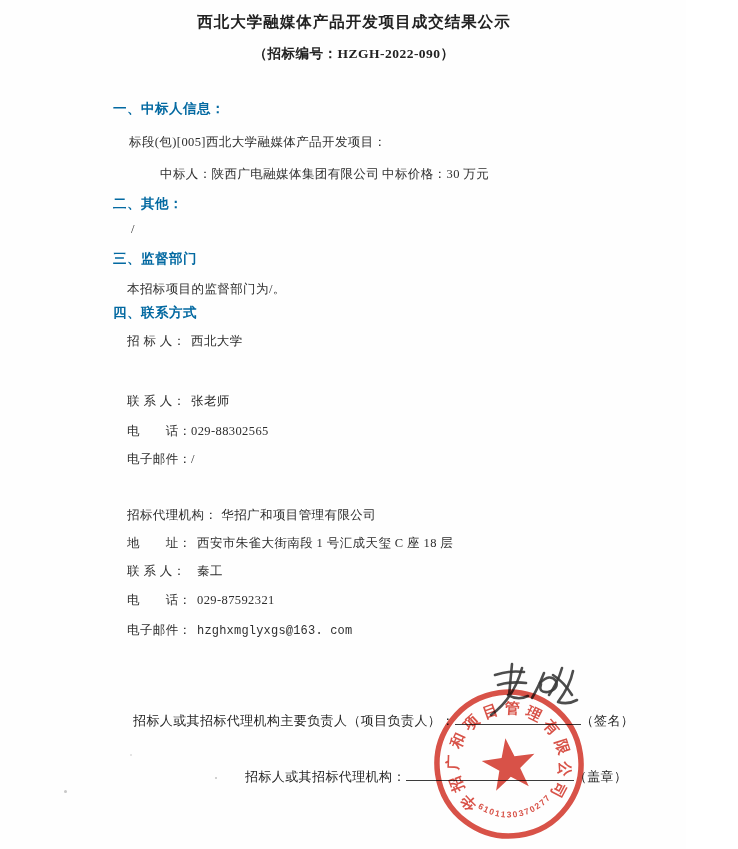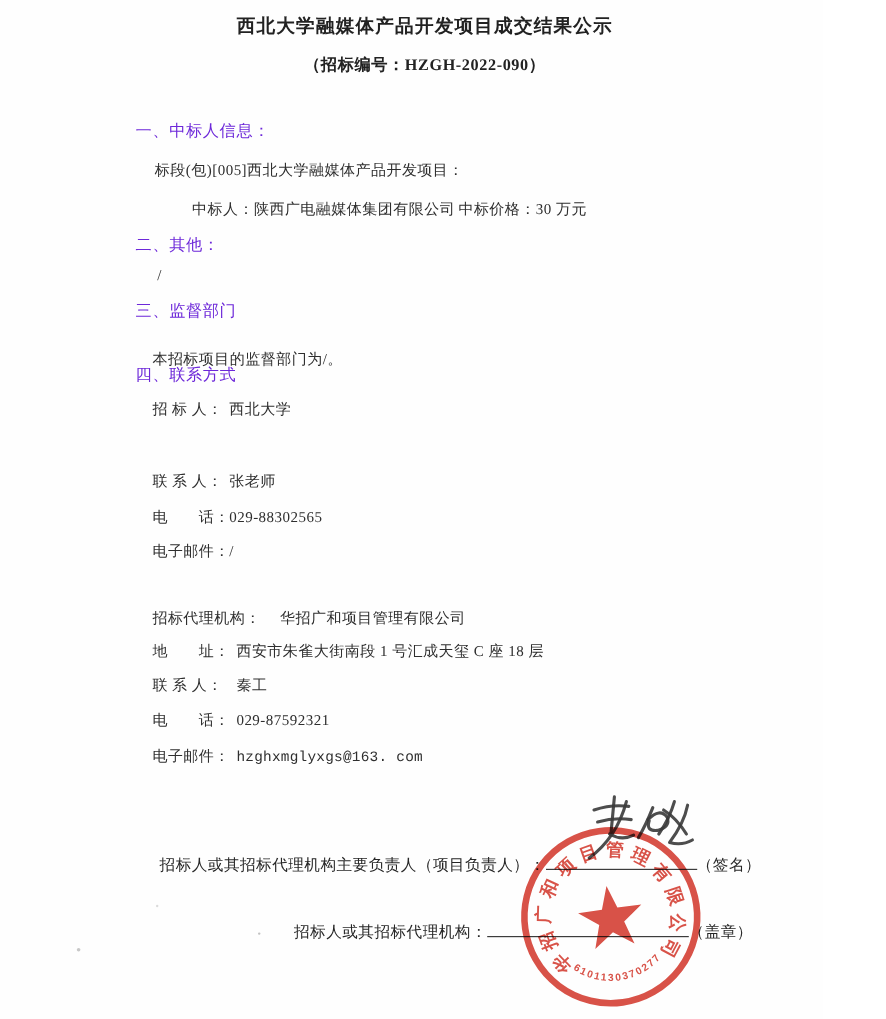--- a/index.html
+++ b/index.html
@@ -24,21 +24,21 @@
     letter-spacing:1px; color:#222;
   }
   .doc-subtitle{
     left:0; top:45px; width:708px;
     text-align:center;
     font-size:13.5px; font-weight:700;
     letter-spacing:.5px; color:#222;
   }
   .sec-heading{
     left:113px;
-    font-size:13.5px; font-weight:400; color:#6d28d9;
+    font-size:13.5px; font-weight:700; color:#0369a1;
     letter-spacing:.5px;
   }
   .body-line{ font-size:12.5px; color:#2e2e2e; letter-spacing:.4px; }
   .contact-row{ left:127px; font-size:12.5px; letter-spacing:.4px; white-space:nowrap;}
   .contact-row .lbl{ display:inline-block; width:58px; }
   .contact-row .val{ margin-left:6px; }
   .mono-val{ font-family:"Liberation Mono","DejaVu Sans Mono",monospace; font-size:12px; letter-spacing:.2px;}
   .sig-line{ font-size:13px; color:#262626; white-space:nowrap; letter-spacing:.4px;}
   .sig-underline{
     display:inline-block; height:13px;
@@ -84,39 +84,39 @@
     <span>中标人：</span><span>陕西广电融媒体集团有限公司</span>
     <span class="abs" style="left:222px; top:0;">
       <span>中标价格：</span><span>30 万元</span>
     </span>
   </div>
 
   <div class="abs sec-heading" style="top:195px;">二、其他：</div>
   <div class="abs body-line" style="left:131px; top:222px;">/</div>
 
   <div class="abs sec-heading" style="top:250px;">三、监督部门</div>
-  <div class="abs body-line" style="left:127px; top:291px;">本招标项目的监督部门为/。</div>
+  <div class="abs body-line" style="left:127px; top:281px;">本招标项目的监督部门为/。</div>
 
   <div class="abs sec-heading" style="top:304px;">四、联系方式</div>
 
   <div class="abs contact-row" style="top:333px;">
     <span class="lbl">招 标 人：</span><span class="val">西北大学</span>
   </div>
   <div class="abs contact-row" style="top:393px;font-family:Liberation Serif, serif;">
     <span class="lbl">联 系 人：</span><span class="val">张老师</span>
   </div>
   <div class="abs contact-row" style="top:423px;">
     <span class="lbl">电　　话：</span><span class="val">029-88302565</span>
   </div>
   <div class="abs contact-row" style="top:451px;">
     <span class="lbl">电子邮件：</span><span class="val">/</span>
   </div>
 
   <div class="abs contact-row" style="top:507px;">
-    <span>招标代理机构：</span><span style="margin-left:16px;">华招广和项目管理有限公司</span>
+    <span>招标代理机构：</span><span style="margin-left:4px;">华招广和项目管理有限公司</span>
   </div>
   <div class="abs contact-row" style="top:535px;">
     <span class="lbl">地　　址：</span><span class="val" style="margin-left:12px;">西安市朱雀大街南段 1 号汇成天玺 C 座 18 层</span>
   </div>
   <div class="abs contact-row" style="top:563px;">
     <span class="lbl">联 系 人：</span><span class="val" style="margin-left:12px;text-align:right;">秦工</span>
   </div>
   <div class="abs contact-row" style="top:592px;">
     <span class="lbl">电　　话：</span><span class="val" style="margin-left:12px;">029-87592321</span>
   </div>

